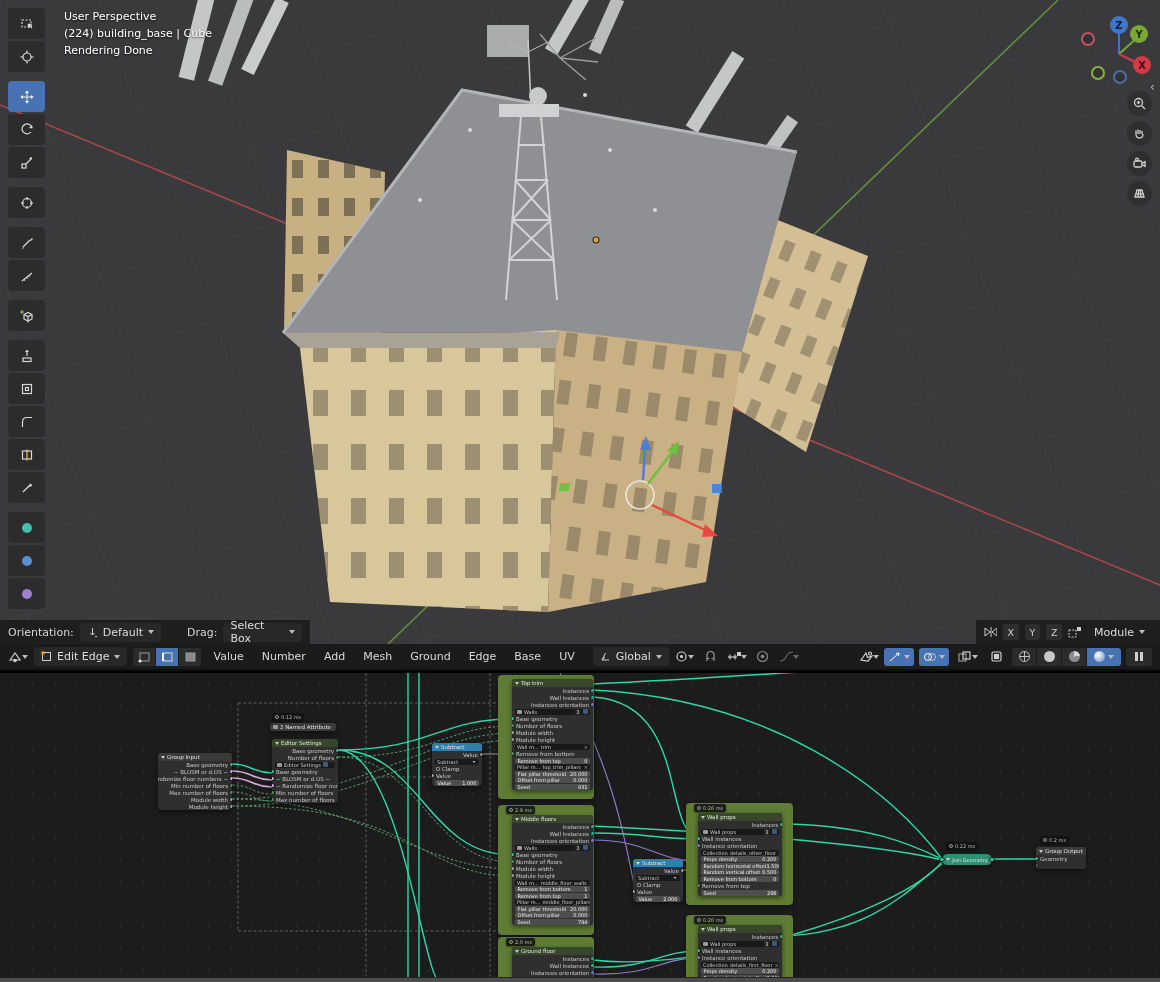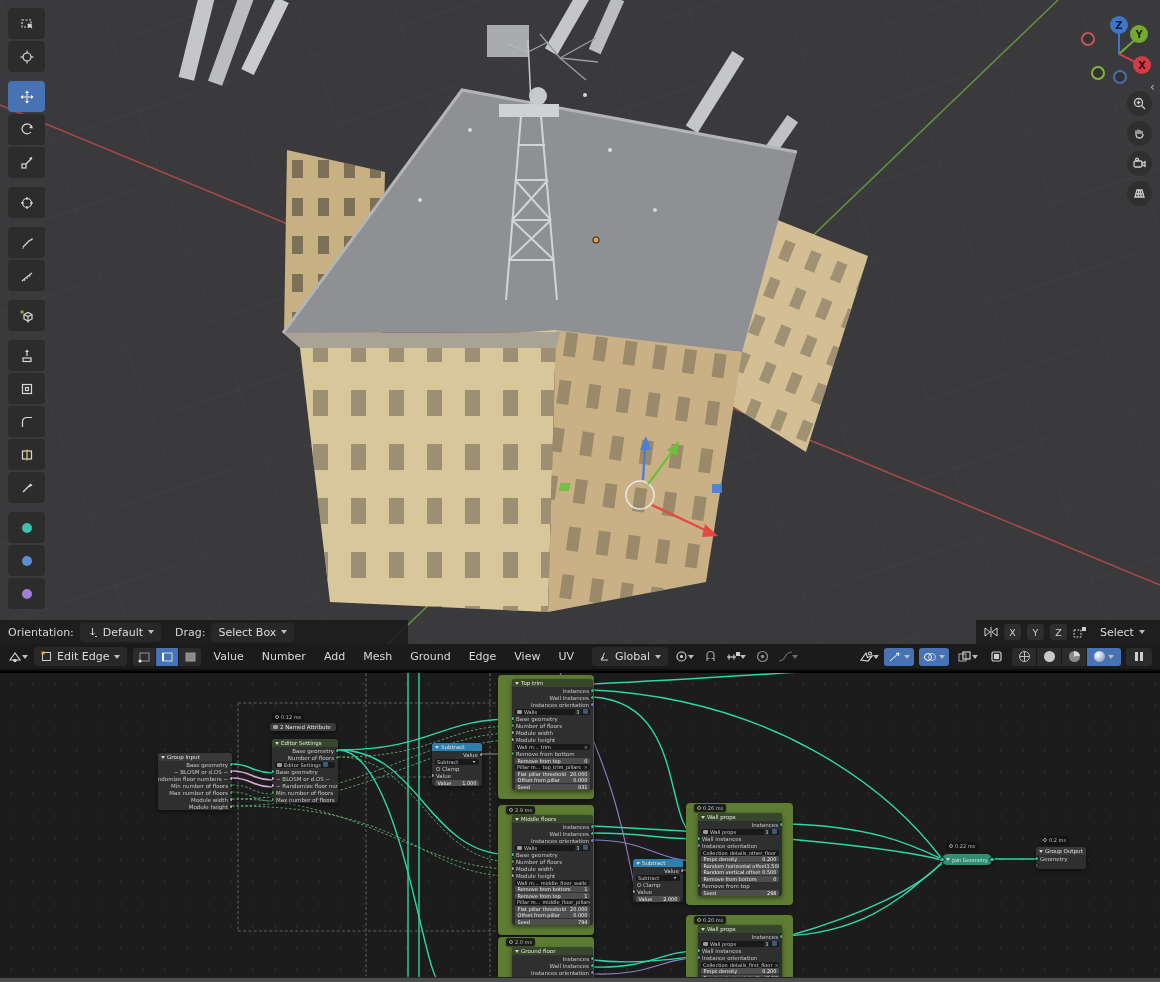--- a/index.html
+++ b/index.html
@@ -196,20 +196,25 @@
       <polygon points="705,524 718,536 702,537" fill="#e5493f"></polygon>
       <line x1="648" y1="484" x2="672" y2="452" stroke="#6fbf3f" stroke-width="2.4"></line>
       <polygon points="667,450 679,441 677,456" fill="#6fbf3f"></polygon>
       <line x1="643" y1="480" x2="645" y2="448" stroke="#4a7fd9" stroke-width="2.4"></line>
       <polygon points="640,450 646,436 651,450" fill="#4a7fd9"></polygon>
       <rect x="681" y="483" width="10" height="8" fill="#6fbf3f" transform="skewX(-14)" opacity=".95"></rect>
       <rect x="712" y="484" width="10" height="9" fill="#4a7fd9" opacity=".95"></rect>
     </g>
   </svg>
 
+  <div id="overlay-text" class="abs">
+    <div>User Perspective</div>
+    <div>(224) building_base | Cube</div>
+    <div>Rendering Done</div>
+  </div>
 
   <div id="toolbar" class="abs">
     <div class="tool">
         <svg width="14" height="14">
           <rect x="2" y="3" width="9" height="7" stroke-dasharray="2 1.5"></rect>
           <path d="M8,7 l4,4 M8,7 l1,4 M8,7 l4,1"></path>
         </svg>
       </div>
     <div class="tool">
         <svg width="14" height="14">
@@ -368,30 +373,30 @@
   <div class="nav-btn" style="top:181px">
     <svg width="15" height="15">
         <path d="M3,11 L5,4 H10 L12,11 Z"></path>
         <line x1="4.2" y1="8" x2="10.8" y2="8"></line>
         <line x1="6.8" y1="4" x2="6" y2="11"></line>
         <line x1="8.2" y1="4" x2="9" y2="11"></line>
       </svg>
   </div>
   <div id="sidebar-toggle" class="abs">‹</div>
 
-  <div class="fbar abs" style="left:0;width:408px">
+  <div class="fbar abs" style="left:0;width:310px">
     <span>Orientation:</span>
     <div class="drop">
       <svg width="11" height="11">
           <path d="M5.5,1 V8 M5.5,8 l-2,-2 M5.5,8 l2,-2 M8,9.5 h2" stroke="#cfcfcf" fill="none"></path>
         </svg>
       <span>Default</span>
       <span class="chev"></span>
     </div>
-    <span style="margin-left:8px">Drag:</span>
+    <span style="margin-left:20px">Drag:</span>
     <div class="drop">
       <span>Select Box</span>
       <span class="chev"></span>
     </div>
   </div>
   <div class="fbar abs" style="left:976px;width:184px">
     <svg width="14" height="12">
         <path d="M7,1 V11 M6,6 L1,2 V10 Z M8,6 L13,2 V10 Z" stroke="#cfcfcf" fill="none" stroke-width="1"></path>
       </svg>
     <div class="xyzbtn">
@@ -401,21 +406,21 @@
         <span>Y</span>
       </div>
     <div class="xyzbtn">
         <span>Z</span>
       </div>
     <svg width="14" height="12">
         <rect x="1" y="4" width="7" height="7" fill="none" stroke="#cfcfcf" stroke-dasharray="2 1.3"></rect>
         <rect x="9" y="1" width="4" height="4" fill="#cfcfcf"></rect>
       </svg>
     <div class="drop" style="background:none">
-      <span>Select</span>
+      <span>Module</span>
       <span class="chev"></span>
     </div>
   </div>
 </div>
 
 <div id="vp-header" class="abs">
   <div class="hicon">
     <svg width="14" height="13">
         <path d="M2,10 L7,3 L12,10 Z"></path>
         <circle cx="7" cy="10.5" r="1.2" fill="#cfcfcf"></circle>
@@ -448,21 +453,21 @@
           <rect x="2" y="2" width="9" height="8" fill="#8a8a8a" stroke="#9a9a9a"></rect>
         </svg>
       </div>
   </div>
   <span class="menu">Value</span>
   <span class="menu">Number</span>
   <span class="menu">Add</span>
   <span class="menu">Mesh</span>
   <span class="menu">Ground</span>
   <span class="menu">Edge</span>
-  <span class="menu">View</span>
+  <span class="menu">Base</span>
   <span class="menu">UV</span>
   <div class="drop" style="margin-left:6px">
     <svg width="11" height="11">
         <path d="M2,9 L5.5,2 M2,9 H9 M2,9 L5,6" stroke="#cfcfcf" fill="none"></path>
       </svg>
     <span>Global</span>
     <span class="chev"></span>
   </div>
   <div class="hicon">
     <svg width="13" height="13">

